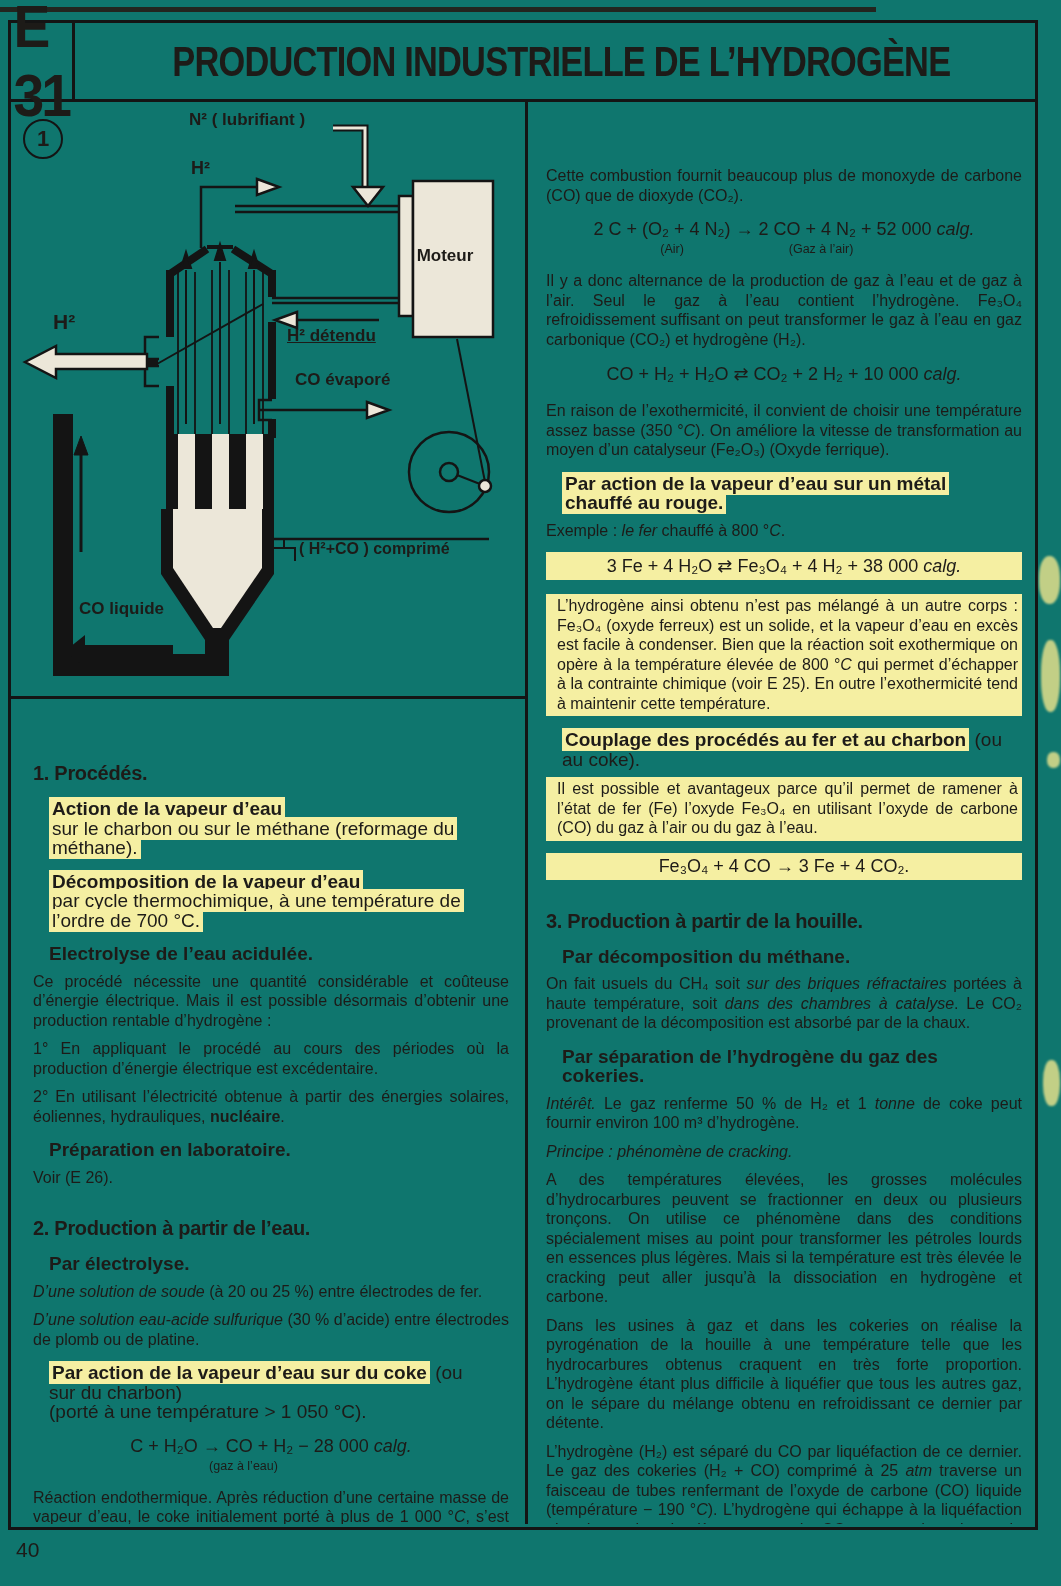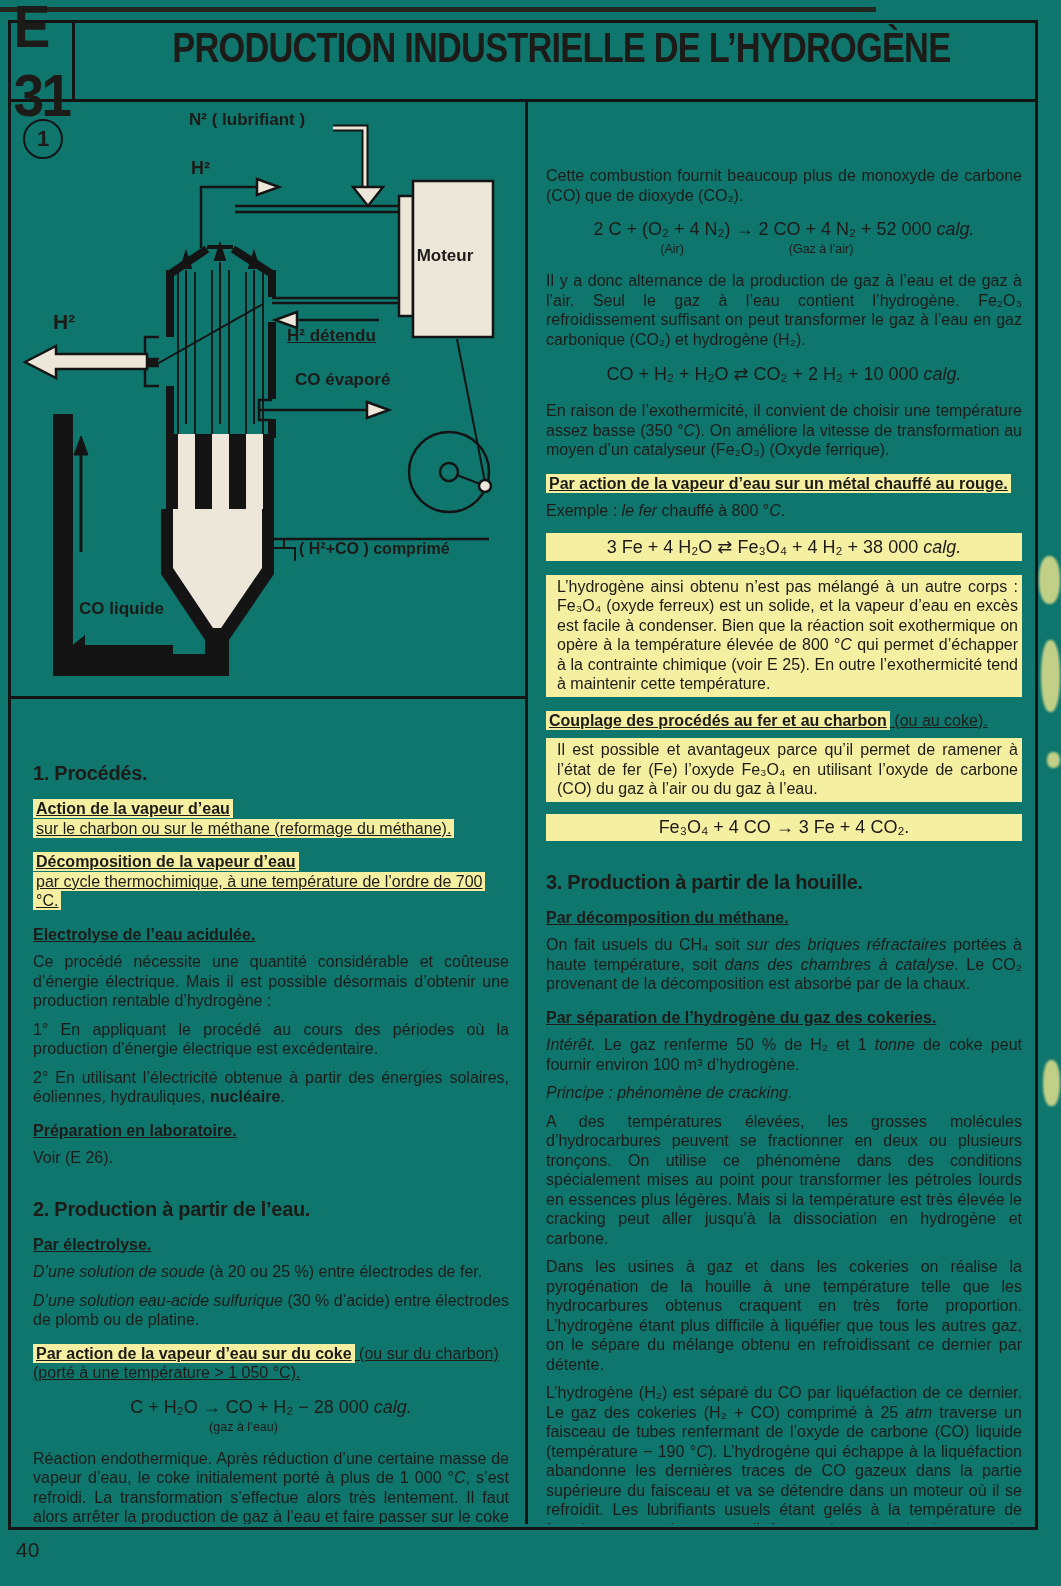--- a/index.html
+++ b/index.html
@@ -3,21 +3,21 @@
 <meta charset="utf-8">
 <style>
   html,body{margin:0;padding:0;background:#d8d4c6;}
   .page{position:relative;width:1061px;height:1586px;background:#0f766e;
         font-family:"Liberation Sans","DejaVu Sans",sans-serif;color:#1d1b18;overflow:hidden;}
   .scan-strip{position:absolute;left:0;top:7px;width:876px;height:5px;background:#23251f;}
   .outer{position:absolute;left:8px;top:20px;width:1024px;height:1504px;border:3px solid #141414;}
   .header{display:flex;height:76px;border-bottom:3px solid #141414;}
   .code-box{width:146px;border-right:3px solid #141414;display:flex;align-items:center;justify-content:center;}
   .code-box span{font-size:60px;font-weight:700;letter-spacing:-3px;transform:scaleX(.92);}
-  .title-box{flex:1;display:flex;justify-content:center;}
+  .title-box{flex:1;display:flex;align-items:center;justify-content:center;}
   .title-box span{font-size:43px;font-weight:700;letter-spacing:-1px;transform:scaleX(.8);white-space:nowrap;}
   .columns{display:flex;height:1422px;}
   .col-left{width:514px;border-right:3px solid #141414;position:relative;overflow:hidden;}
   .col-right{flex:1;position:relative;overflow:hidden;}
 
   
   .figure{position:relative;height:594px;border-bottom:3px solid #141414;}
   .figure svg{position:absolute;left:0;top:0;}
   .badge{position:absolute;left:12px;top:17px;width:36px;height:36px;border:2.5px solid #141414;border-radius:50%;
          display:flex;align-items:center;justify-content:center;font-size:22px;font-weight:700;}
@@ -29,21 +29,21 @@
   .fl-evapore{left:284px;top:268px;}
   .fl-h2left{left:42px;top:208px;font-size:21px;}
   .fl-comprime{left:288px;top:438px;font-size:16px;}
   .fl-liquide{left:68px;top:497px;}
 
   
   .left-text{position:absolute;left:22px;right:16px;top:660px;}
   .right-text{position:absolute;left:18px;right:13px;top:64px;}
   .para{font-size:16px;line-height:19.5px;margin:0 0 9px;text-align:justify;}
   .para.tight{margin-bottom:1px;}
-  .sub{font-size:16px;line-height:19.5px;margin:14px 0 8px;text-decoration:underline;}
+  .sub{font-size:19px;line-height:19.5px;margin:14px 16px 8px;}
   .h1{font-size:20px;font-weight:700;letter-spacing:-.3px;margin:30px 0 13px;}
   .h1.first{margin-top:0;}
   .b{font-weight:700;}
   .i{font-style:italic;}
   .hl{background:#f5efa2;box-decoration-break:clone;padding:1px 3px;}
   .hl-block{background:#f5efa2;padding:2px 4px 3px 11px;}
   .eq{margin:12px 0 14px;font-size:18px;text-align:center;}
   .eq .eq-line{display:inline-block;padding:2px 10px;}
   .eq.hl .eq-line{background:#f5efa2;}
   .eq-unit{font-style:italic;}
@@ -211,21 +211,21 @@
           </div>
       </div>
 
       <div class="col-right">
         <div class="right-text">
             <div class="para"><span>Cette combustion fournit beaucoup plus de monoxyde de carbone (CO) que de dioxyde (CO₂).</span></div>
             <div class="eq"><span class="eq-line"><span>2 C + (O₂ + 4 N₂) → 2 CO + 4 N₂ + 52 000</span><span class="eq-unit"> calg.</span></span><div class="eq-notes">
                 <span>(Air)</span>
                 <span>(Gaz à l’air)</span>
               </div></div>
-            <div class="para"><span>Il y a donc alternance de la production de gaz à l’eau et de gaz à l’air. Seul le gaz à l’eau contient l’hydrogène. Fe₂O₃ refroidissement suffisant on peut transformer le gaz à l’eau en gaz carbonique (CO₂) et hydrogène (H₂).</span></div>
+            <div class="para"><span>Il y a donc alternance de la production de gaz à l’eau et de gaz à l’air. Seul le gaz à l’eau contient l’hydrogène. Fe₃O₄ refroidissement suffisant on peut transformer le gaz à l’eau en gaz carbonique (CO₂) et hydrogène (H₂).</span></div>
             <div class="eq"><span class="eq-line"><span>CO + H₂ + H₂O ⇄ CO₂ + 2 H₂ + 10 000</span><span class="eq-unit"> calg.</span></span></div>
             <div class="para"><span>En raison de l’exothermicité, il convient de choisir une température assez basse (350 °</span><span class="i">C</span><span>). On améliore la vitesse de transformation au moyen d’un catalyseur (Fe₂O₃) (Oxyde ferrique).</span></div>
             <div class="sub">
               <div class="line"><span class="b hl">Par action de la vapeur d’eau sur un métal chauffé au rouge.</span></div>
             </div>
             <div class="para"><span>Exemple : </span><span class="i">le fer</span><span> chauffé à 800 °</span><span class="i">C</span><span>.</span></div>
             <div class="eq hl"><span class="eq-line"><span>3 Fe + 4 H₂O ⇄ Fe₃O₄ + 4 H₂ + 38 000</span><span class="eq-unit"> calg.</span></span></div>
             <div class="para hl-block"><span>L’hydrogène ainsi obtenu n’est pas mélangé à un autre corps : Fe₃O₄ (oxyde ferreux) est un solide, et la vapeur d’eau en excès est facile à condenser. Bien que la réaction soit exothermique on opère à la température élevée de 800 °</span><span class="i">C</span><span> qui permet d’échapper à la contrainte chimique (voir E 25). En outre l’exothermicité tend à maintenir cette température.</span></div>
             <div class="sub">
               <div class="line"><span class="b hl">Couplage des procédés au fer et au charbon</span><span> (ou au coke).</span></div>

